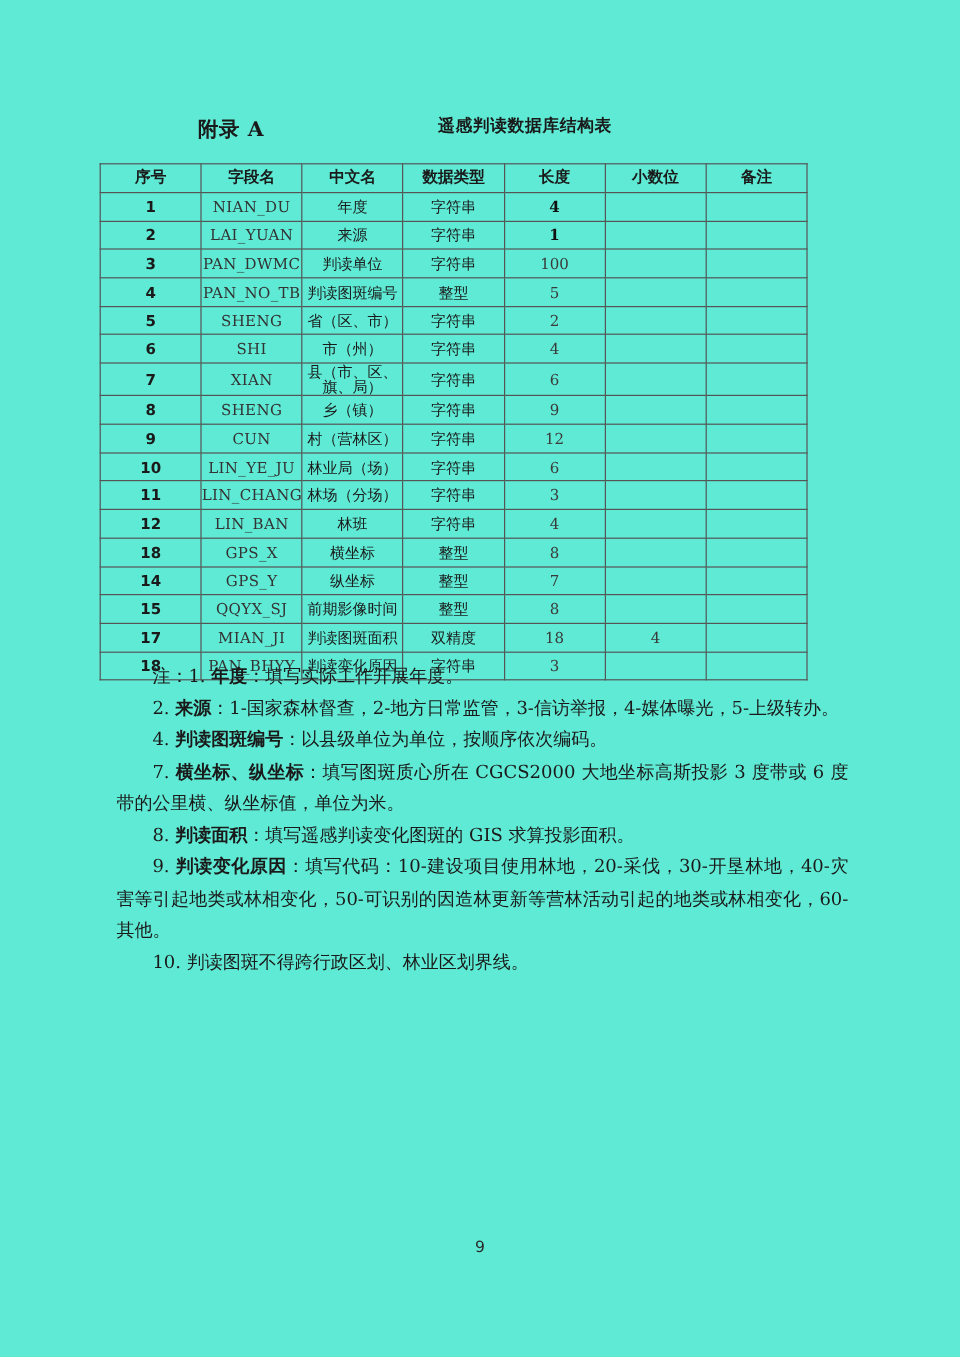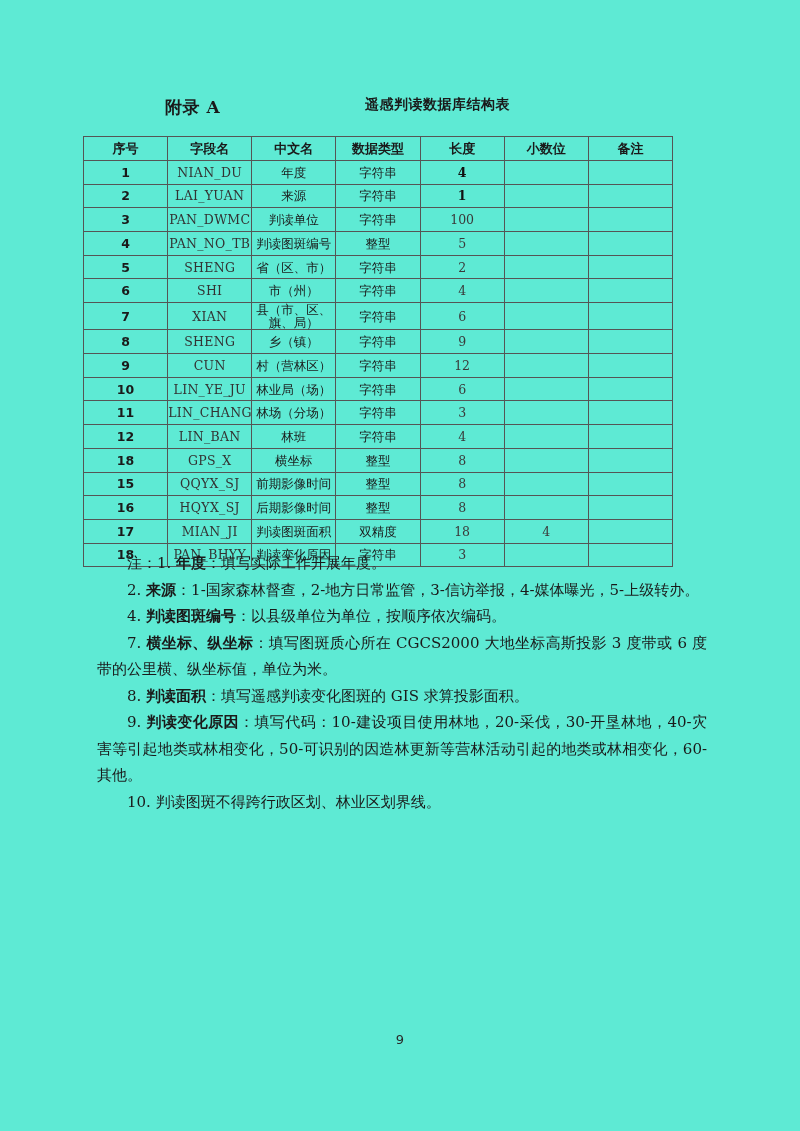--- a/index.html
+++ b/index.html
@@ -252,32 +252,32 @@
         <tr>
           <td class="c-seq">18</td>
           <td class="c-field">GPS_X</td>
           <td class="c-cn">横坐标</td>
           <td class="c-type">整型</td>
           <td class="c-len">8</td>
           <td class="c-dec"></td>
           <td class="c-note"></td>
         </tr>
         <tr>
+          <td class="c-seq">14</td>
+          <td class="c-field">GPS_Y</td>
+          <td class="c-cn">纵坐标</td>
+          <td class="c-type">整型</td>
+          <td class="c-len">7</td>
+          <td class="c-dec"></td>
+          <td class="c-note"></td>
+        </tr>
+        <tr>
           <td class="c-seq">15</td>
           <td class="c-field">QQYX_SJ</td>
           <td class="c-cn">前期影像时间</td>
-          <td class="c-type">整型</td>
-          <td class="c-len">8</td>
-          <td class="c-dec"></td>
-          <td class="c-note"></td>
-        </tr>
-        <tr>
-          <td class="c-seq">16</td>
-          <td class="c-field">HQYX_SJ</td>
-          <td class="c-cn">后期影像时间</td>
           <td class="c-type">整型</td>
           <td class="c-len">8</td>
           <td class="c-dec"></td>
           <td class="c-note"></td>
         </tr>
         <tr>
           <td class="c-seq">17</td>
           <td class="c-field">MIAN_JI</td>
           <td class="c-cn">判读图斑面积</td>
           <td class="c-type">双精度</td>

